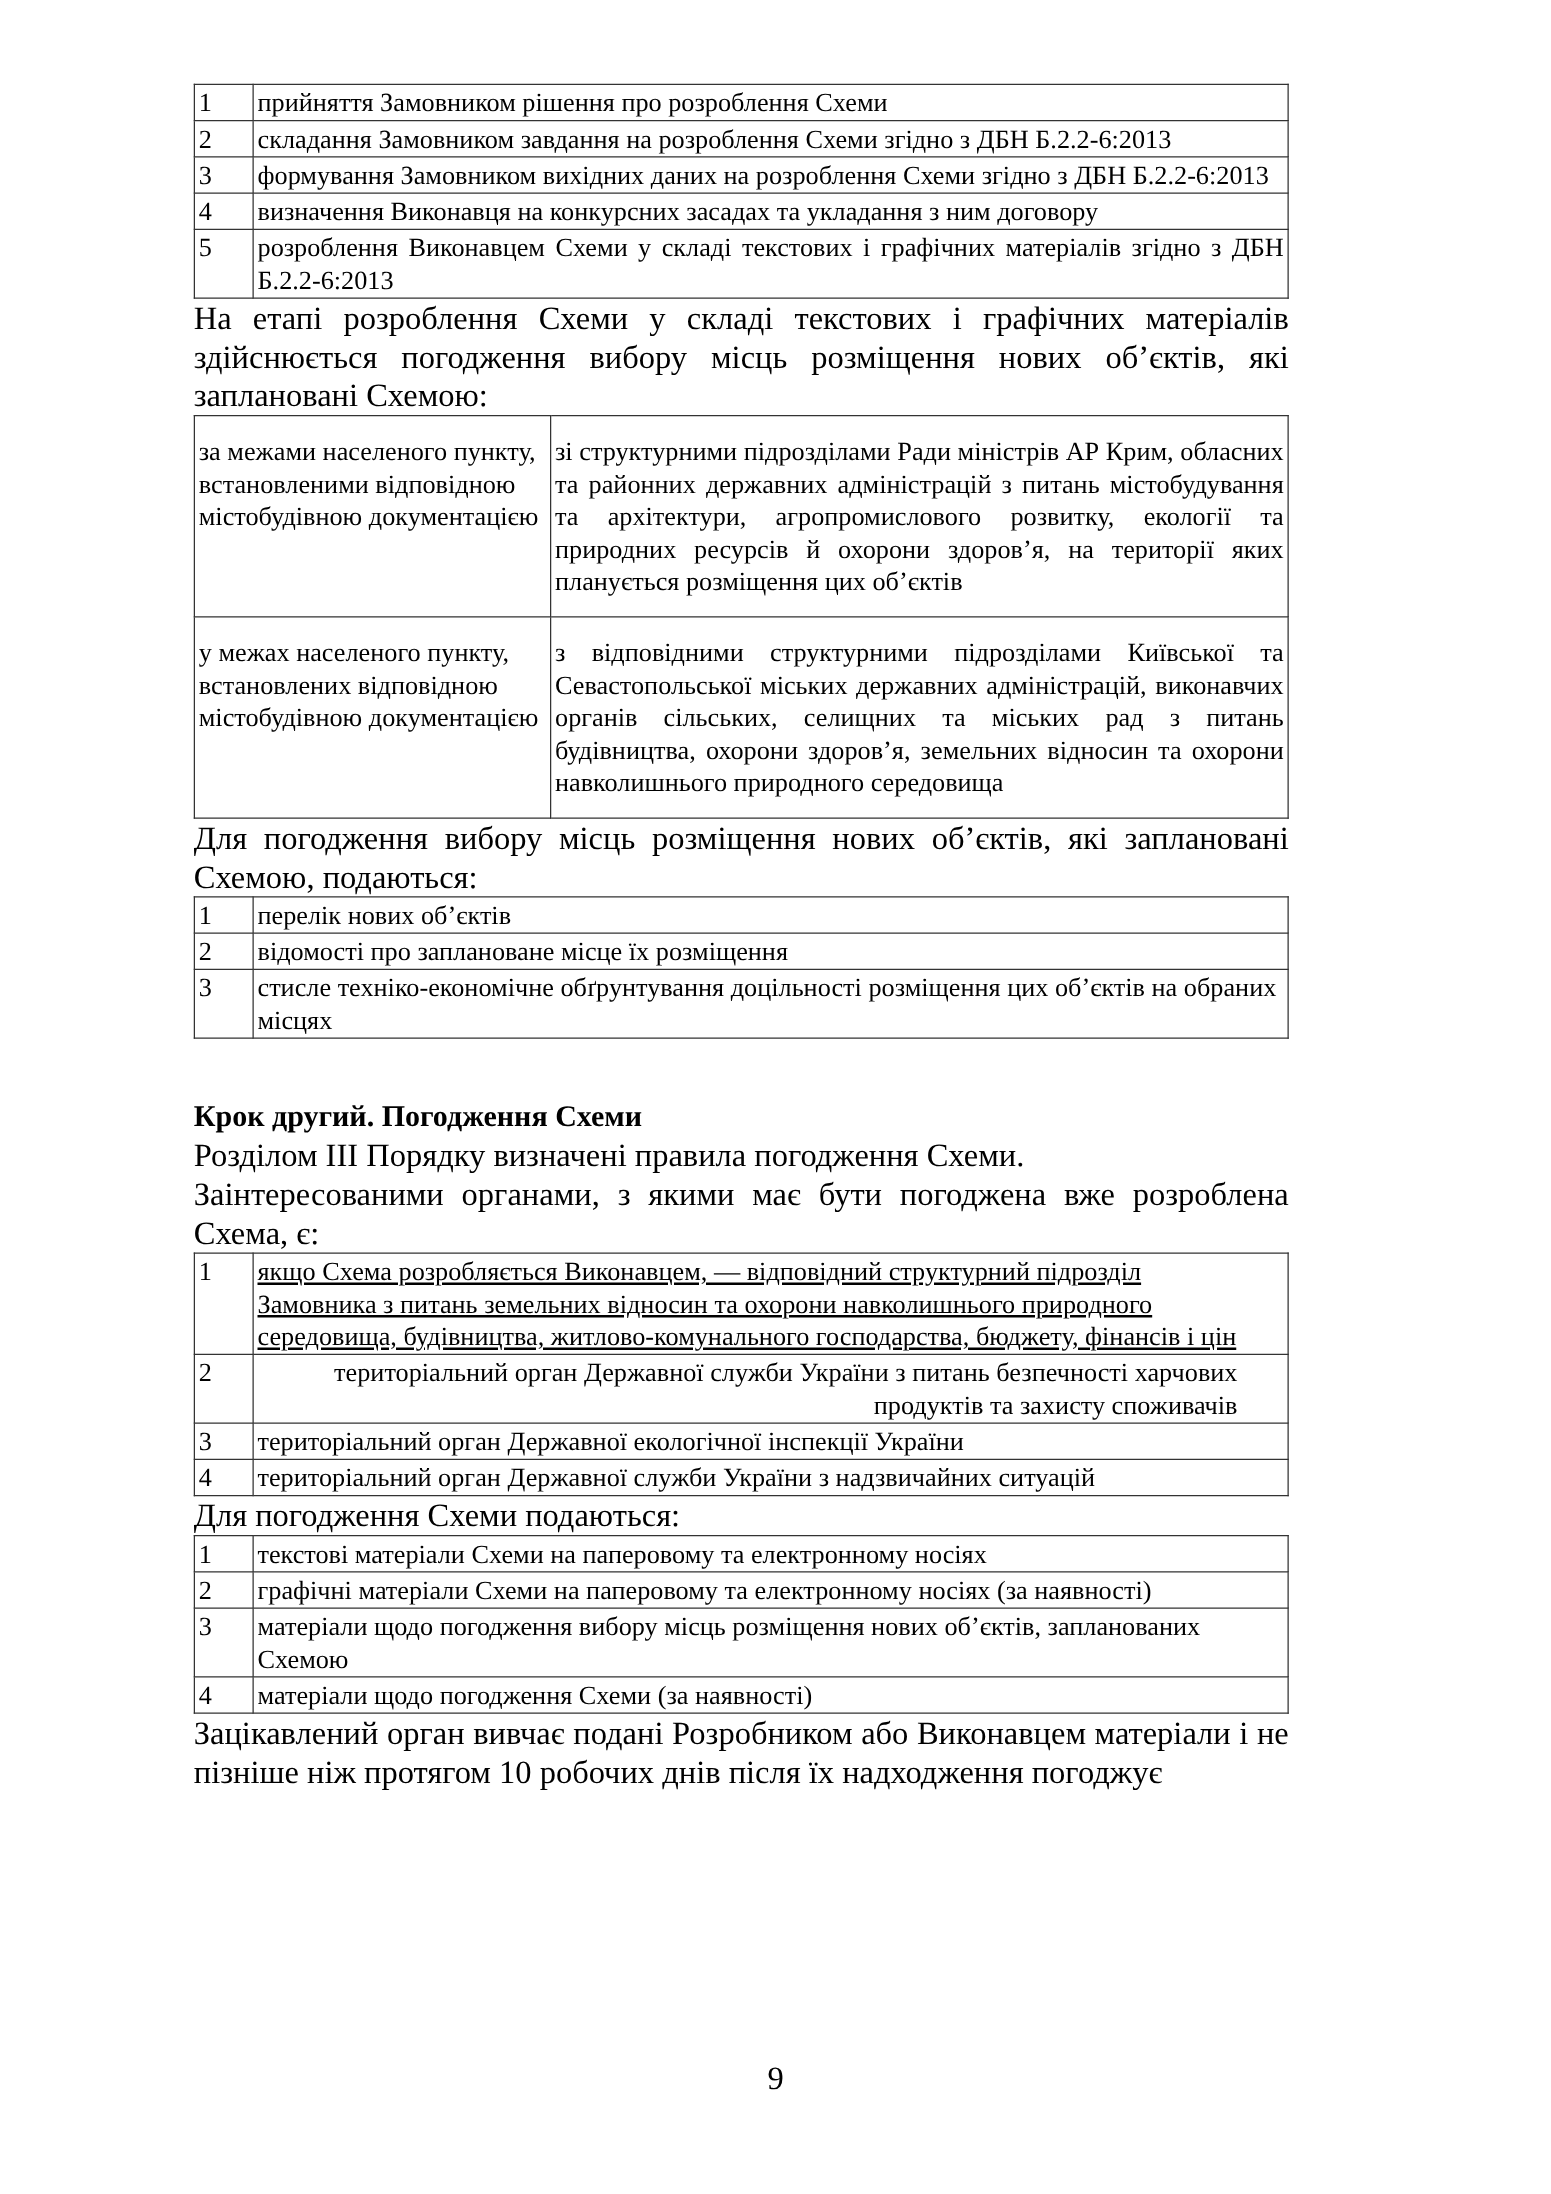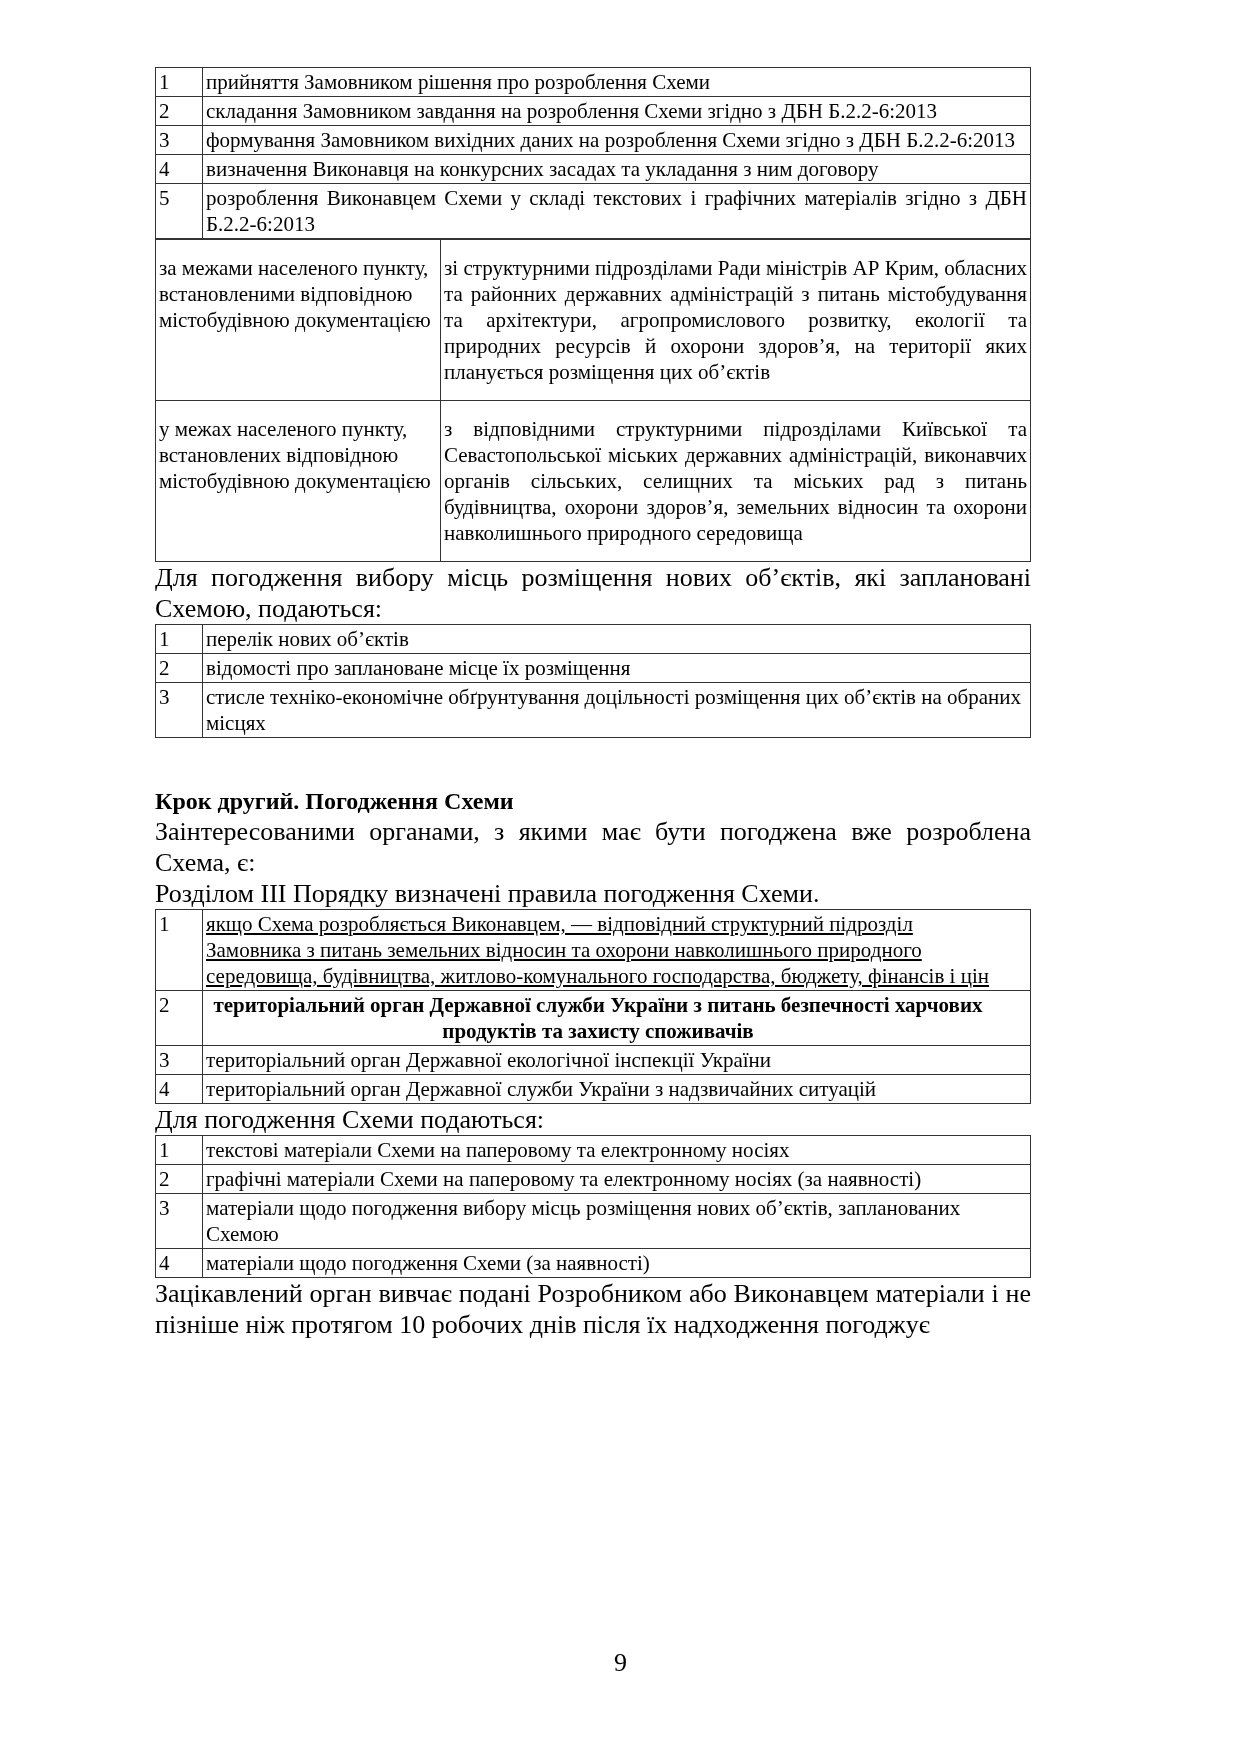--- a/index.html
+++ b/index.html
@@ -42,20 +42,21 @@
       <td class="num">4</td>
       <td class="txt">визначення Виконавця на конкурсних засадах та укладання з ним договору</td>
     </tr>
     <tr>
       <td class="num">5</td>
       <td class="txt">розроблення Виконавцем Схеми у складі текстових і графічних матеріалів згідно з ДБН Б.2.2-6:2013</td>
     </tr>
   </tbody>
     </table>
 
+  <p class="para">На етапі розроблення Схеми у складі текстових і графічних матеріалів здійснюється погодження вибору місць розміщення нових об’єктів, які заплановані Схемою:</p>
 
   <table class="doc two">
     <tbody>
         <tr>
       <td class="left">за межами населеного пункту, встановленими відповідною містобудівною документацією</td>
       <td class="right">зі структурними підрозділами Ради міністрів АР Крим, обласних та районних державних адміністрацій з питань містобудування та архітектури, агропромислового розвитку, екології та природних ресурсів й охорони здоров’я, на території яких планується розміщення цих об’єктів</td>
     </tr>
     <tr>
       <td class="left">у межах населеного пункту, встановлених відповідною містобудівною документацією</td>
       <td class="right">з відповідними структурними підрозділами Київської та Севастопольської міських державних адміністрацій, виконавчих органів сільських, селищних та міських рад з питань будівництва, охорони здоров’я, земельних відносин та охорони навколишнього природного середовища</td>
@@ -76,32 +77,32 @@
       <td class="txt">відомості про заплановане місце їх розміщення</td>
     </tr>
     <tr>
       <td class="num">3</td>
       <td class="txt" style="text-align:left;margin-top:29px;">стисле техніко-економічне обґрунтування доцільності розміщення цих об’єктів на обраних місцях</td>
     </tr>
   </tbody>
     </table>
 
   <h3 class="heading" style="margin-top:48px;">Крок другий. Погодження Схеми</h3>
+  <p class="para">Розділом III Порядку визначені правила погодження Схеми.</p>
   <p class="para">Заінтересованими органами, з якими має бути погоджена вже розроблена Схема, є:</p>
-  <p class="para">Розділом III Порядку визначені правила погодження Схеми.</p>
 
   <table class="doc">
     <tbody>
         <tr>
       <td class="num">1</td>
       <td class="txt" style="text-align:left; padding-right:40px;text-decoration:underline;">якщо Схема розробляється Виконавцем, — відповідний структурний підрозділ Замовника з питань земельних відносин та охорони навколишнього природного середовища, будівництва, житлово-комунального господарства, бюджету, фінансів і цін</td>
     </tr>
     <tr>
       <td class="num">2</td>
-      <td class="txt" style="text-align:center; padding-right:40px;font-weight:bold;">територіальний орган Державної служби України з питань безпечності харчових продуктів та захисту споживачів</td>
+      <td class="txt" style="text-align:right; padding-right:40px;">територіальний орган Державної служби України з питань безпечності харчових продуктів та захисту споживачів</td>
     </tr>
     <tr>
       <td class="num">3</td>
       <td class="txt">територіальний орган Державної екологічної інспекції України</td>
     </tr>
     <tr>
       <td class="num">4</td>
       <td class="txt">територіальний орган Державної служби України з надзвичайних ситуацій</td>
     </tr>
   </tbody>

